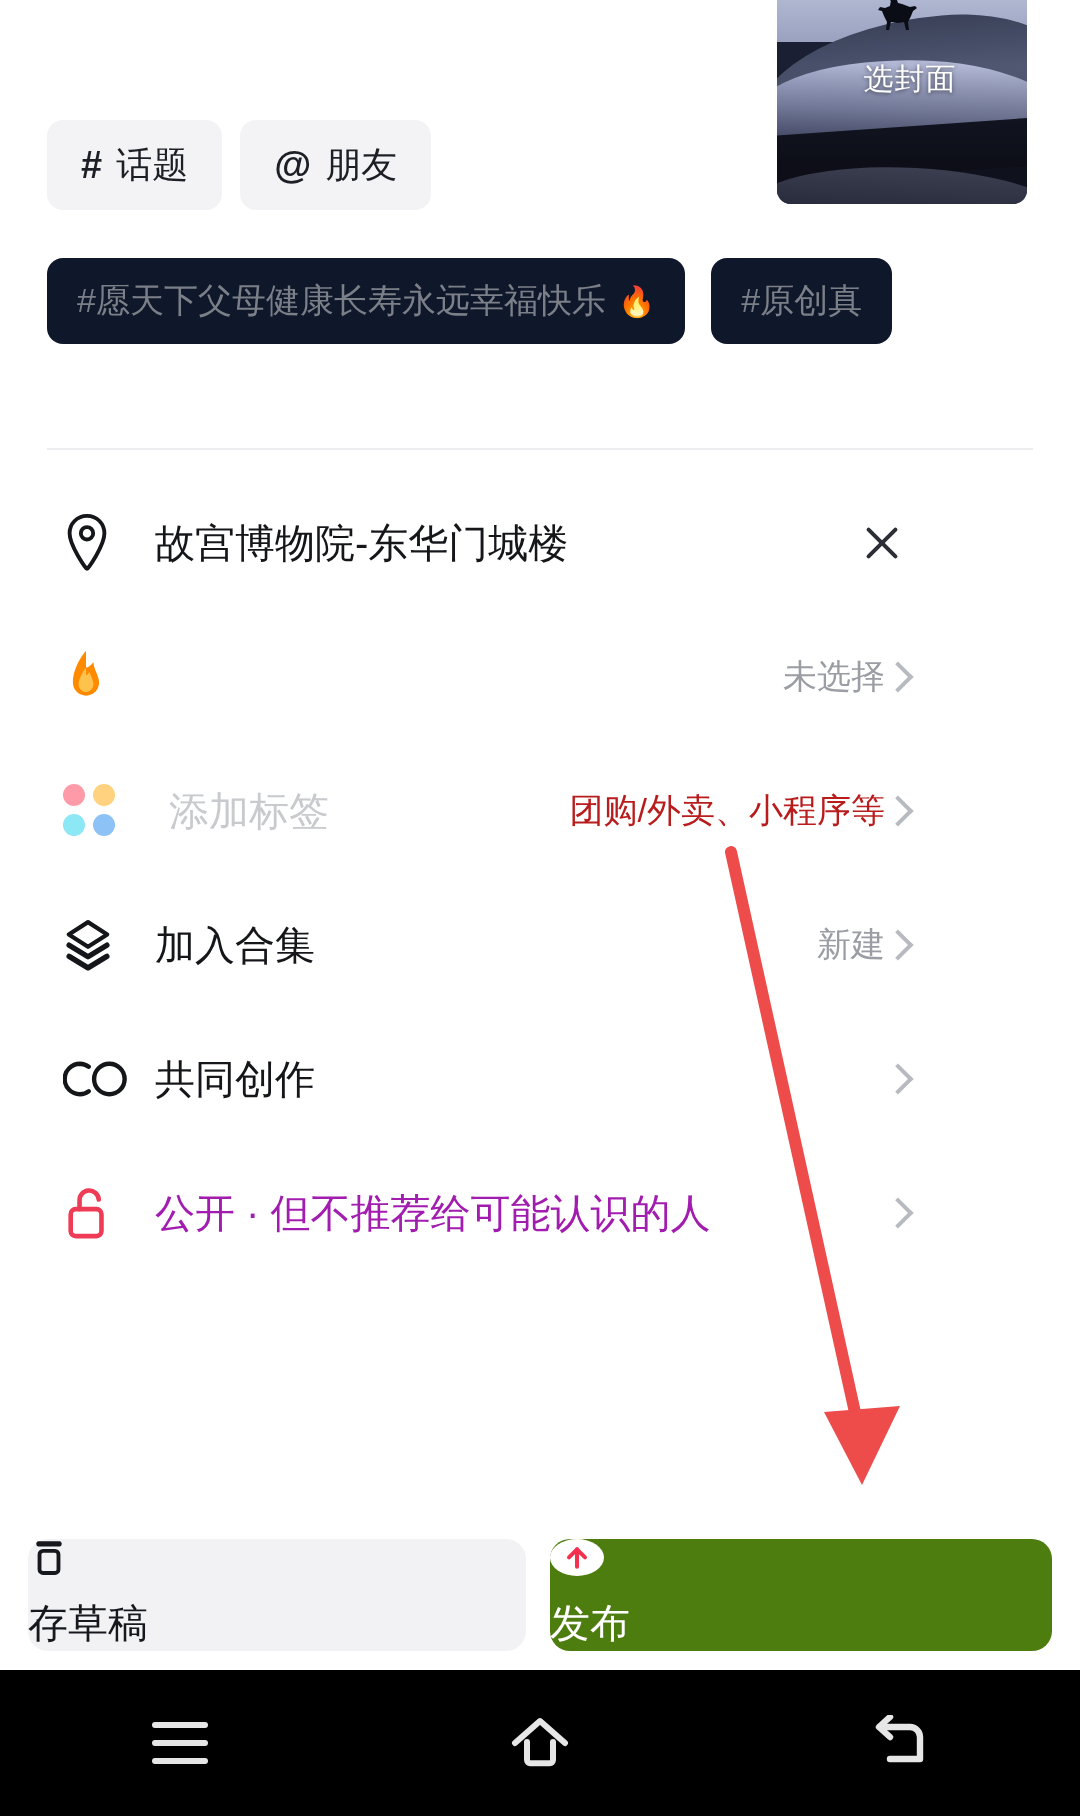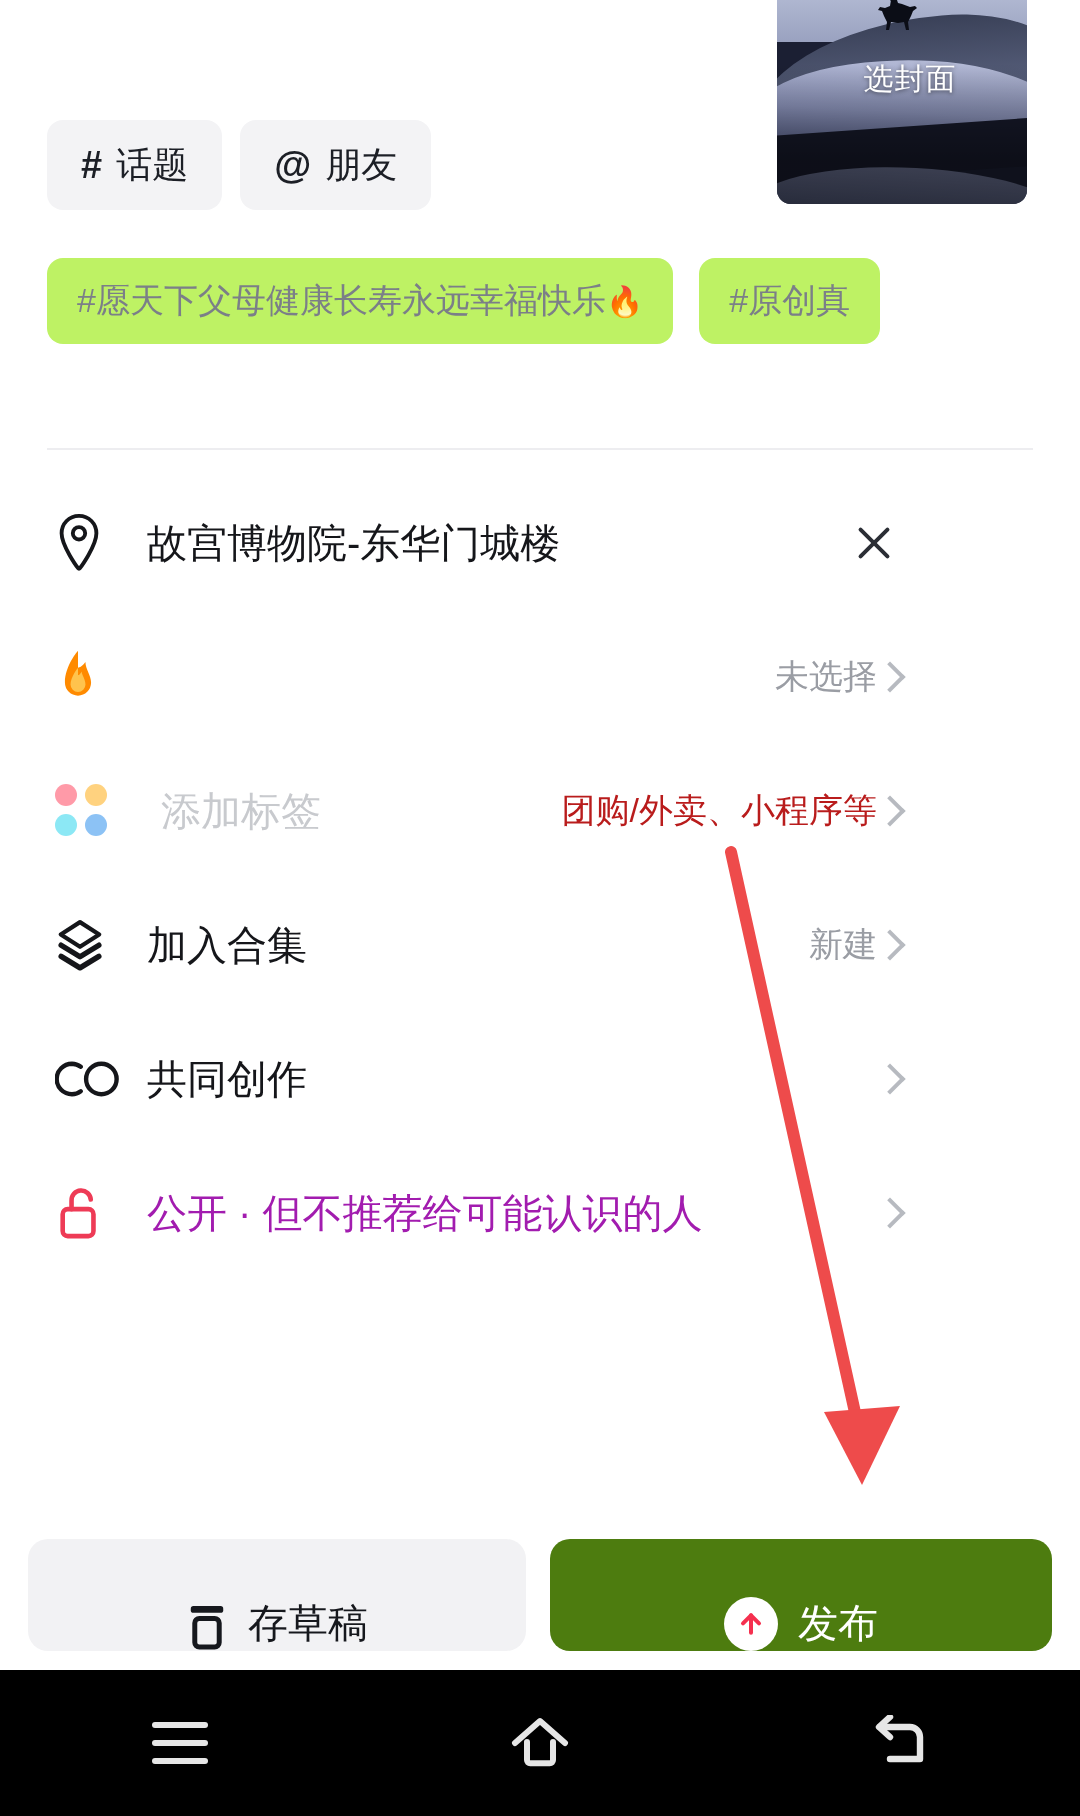--- a/index.html
+++ b/index.html
@@ -97,42 +97,43 @@
     left: 47px; top: 258px;
     display: flex;
     gap: 26px;
     width: 1060px;
     overflow: hidden;
   }
   .tag-pill {
     flex: 0 0 auto;
     height: 86px;
     padding: 0 30px;
-    background: #bef264;
+    background: #0f172a;
     border-radius: 16px;
     display: flex;
     align-items: center;
+    gap: 12px;
     color: #7b7f88;
     font-size: 34px;
     white-space: nowrap;
   }
   .tag-pill .flame { font-size: 30px; }
 
   
   .divider {
     position: absolute;
     left: 47px; top: 448px;
     width: 986px; height: 2px;
     background: #ededf0;
   }
 
   
   .opt-list {
     position: absolute;
-    left: 8px; top: 476px;
+    left: 16px; top: 476px;
     width: 936px;
   }
   .opt-row {
     position: relative;
     height: 134px;
     display: flex;
     align-items: center;
     padding: 0 47px;
   }
   .opt-icon {
@@ -214,24 +215,25 @@
     display: flex;
     align-items: center;
     padding: 0 28px;
     gap: 24px;
     background: #ffffff;
   }
   .btn {
     height: 112px;
     border-radius: 20px;
     display: flex;
-    align-items: flex-end;
+    align-items: flex-start;
     justify-content: center;
     gap: 20px;
     font-size: 40px;
+    flex-direction: column;
   }
   .btn-draft {
     flex: 0 0 498px;
     background: #f2f2f4;
     color: #16181d;
   }
   .btn-publish {
     flex: 1 1 auto;
     background: #4d7c0f;
     color: #ffffff;

